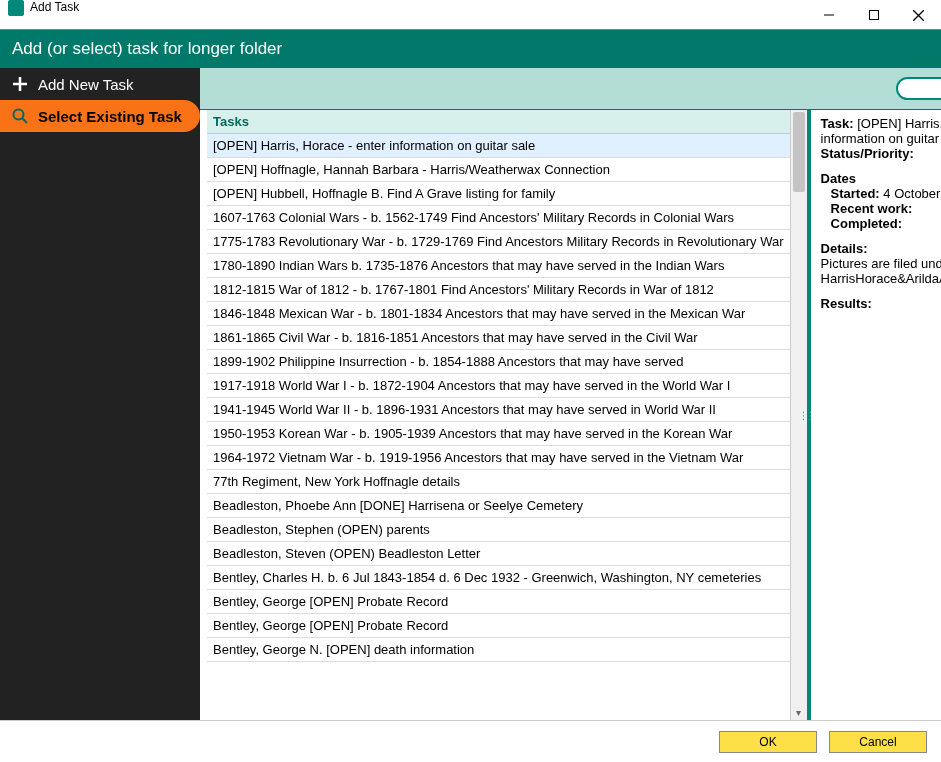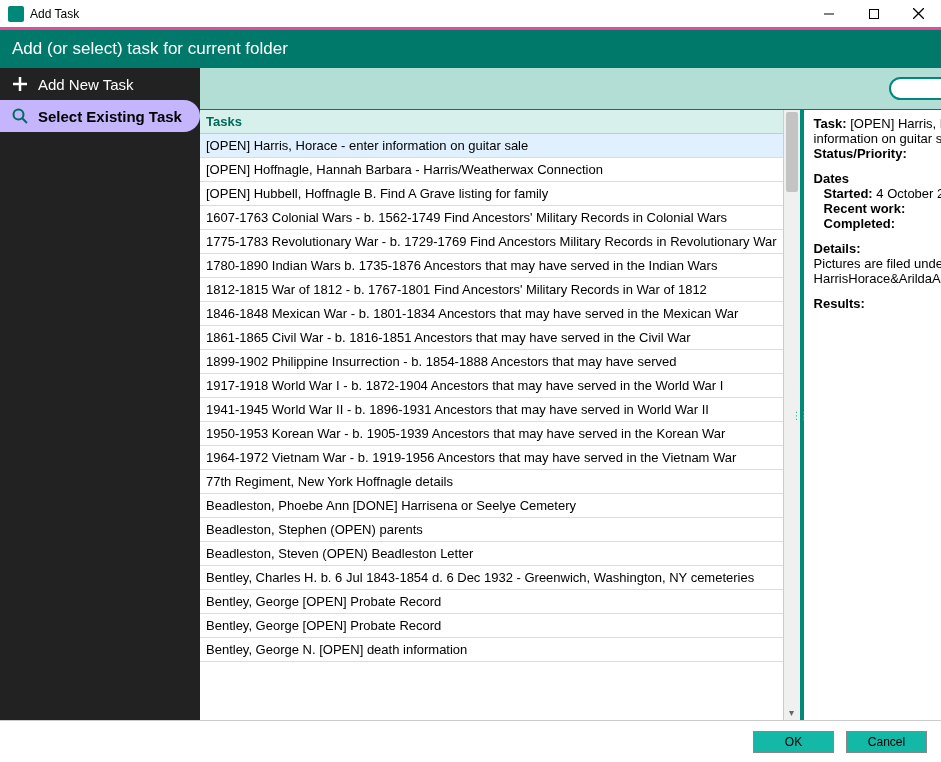--- a/index.html
+++ b/index.html
@@ -1,60 +1,60 @@
 <!DOCTYPE html>
 <html><head>
 <meta charset="utf-8">
 <style>
   * { box-sizing: border-box; font-family: "Segoe UI", Arial, sans-serif; }
   body { margin:0; padding:0; width:941px; height:762px; background:#fff; overflow:hidden; font-size:13px; color:#000; }
 
-  .titlebar { display:flex; align-items:center; height:30px; border-bottom:3px solid #ec4899; }
+  .titlebar { display:flex; height:30px; border-bottom:1px solid #ec4899; }
   .titlebar .app-icon { width:16px; height:16px; margin:0 6px 0 8px; background:#00897b; display:inline-block; border-radius:2px; }
   .titlebar .title-text { flex:none; font-size:12px; }
   .titlebar .spacer { flex:1; }
   .titlebar .win-btn { width:45px; height:30px; display:flex; align-items:center; justify-content:center; font-size:13px; }
 
   .header-bar { background:#00796b; color:#fff; height:38px; display:flex; align-items:center; padding:0 12px; font-size:17px; }
 
   .content { display:flex; height:652px; }
 
   .sidebar { background:#222; width:200px; flex:none; display:flex; flex-direction:column; }
   .side-item { display:flex; align-items:center; height:32px; padding:8px 10px; color:#fff; font-size:15px; cursor:pointer; }
   .side-item .icon { width:20px; margin-right:8px; display:flex; align-items:center; justify-content:center; }
-  .side-item.active { background:#c4b5fd; color:#000; border-top-right-radius:16px; border-bottom-right-radius:16px; font-weight:600; }
+  .side-item.active { background:#f97316; color:#000; border-top-right-radius:16px; border-bottom-right-radius:16px; font-weight:600; }
   .side-item.active .icon { color:#006a5b; }
 
   .main { flex:1; display:flex; flex-direction:column; }
   .search-row { height:42px; background:#b2ded6; display:flex; align-items:center; justify-content:flex-end; padding-right:12px; border-bottom:1px solid #00796b; }
   .search-box { width:170px; height:23px; border:2px solid #00897b; border-radius:12px; background:#fff; display:flex; align-items:center; padding:0 6px; }
   .search-box svg { color:#00897b; }
   .search-box input { border:none; outline:none; flex:1; font-size:12px; background:transparent; }
 
   .panels { display:flex; flex:1; min-height:0; }
 
-  .list-panel { flex:1; border-right:4px solid #00897b; position:relative; min-width:0; display:flex; }
+  .list-panel { flex:1; border-right:4px solid #00897b; position:relative; min-width:0; display:flex;padding-left:7px; }
   .list-wrapper { flex:1; overflow:hidden; }
   .col-header { background:#d8f0eb; color:#00695c; font-size:13px; font-weight:600; padding:4px 6px; border-bottom:1px solid #bcd; }
   .task-list { }
   .task-row { padding:4px 6px; border-bottom:1px solid #dcdcdc; font-size:13px; white-space:nowrap; overflow:hidden; text-overflow:clip; cursor:pointer; }
   .task-row.selected { background:#e0f0ff; }
   .vscroll { width:17px; background:#f0f0f0; border-left:1px solid #ccc; position:relative; }
   .vscroll .thumb { position:absolute; left:2px; right:2px; top:2px; height:80px; background:#c4c4c4; border-radius:2px; }
   .vscroll .arrow-dn { position:absolute; left:0; right:0; bottom:0; height:16px; display:flex; align-items:center; justify-content:center; color:#666; font-size:10px; }
 
   .splitter-handle { position:absolute; right:-6px; top:50%; transform:translateY(-50%); font-size:10px; color:#2ab89f; letter-spacing:-3px; }
 
   .detail-panel { width:267px; flex:none; padding:6px 10px; font-size:13px; overflow:hidden; }
   .detail-panel .lbl { font-weight:600; }
   .detail-panel .indent { margin-left:10px; }
   .detail-panel .section { margin-top:10px; }
 
   .footer { height:42px; border-top:1px solid #ccc; display:flex; align-items:center; justify-content:flex-end; padding:0 14px; gap:12px; }
-  .footer button { width:81px; height:22px; border:1px solid #888; background:#14b8a6; font-size:12px; }
+  .footer button { width:98px; height:22px; border:1px solid #888; background:#fde047; font-size:12px; }
 </style>
 </head>
 <body>
 
 <div class="titlebar">
   <span class="app-icon"></span>
   <span class="title-text">Add Task</span>
   <span class="spacer"></span>
   <div class="win-btn">
     <svg width="10" height="10" viewBox="0 0 10 10">
@@ -67,21 +67,21 @@
       </svg>
   </div>
   <div class="win-btn">
     <svg width="11" height="11" viewBox="0 0 10 10">
         <path d="M0 0 L10 10 M10 0 L0 10" stroke="#000" stroke-width="1.2"></path>
       </svg>
   </div>
 </div>
 
 <div class="header-bar">
-  <span>Add (or select) task for current folder</span>
+  <span>Add (or select) task for longer folder</span>
 </div>
 
 <div class="content">
 
   <div class="sidebar">
     <div class="side-item">
       <span class="icon">
         <svg width="18" height="18" viewBox="0 0 18 18">
             <path d="M9 2 V16 M2 9 H16" stroke="#fff" stroke-width="2.5"></path>
           </svg>

